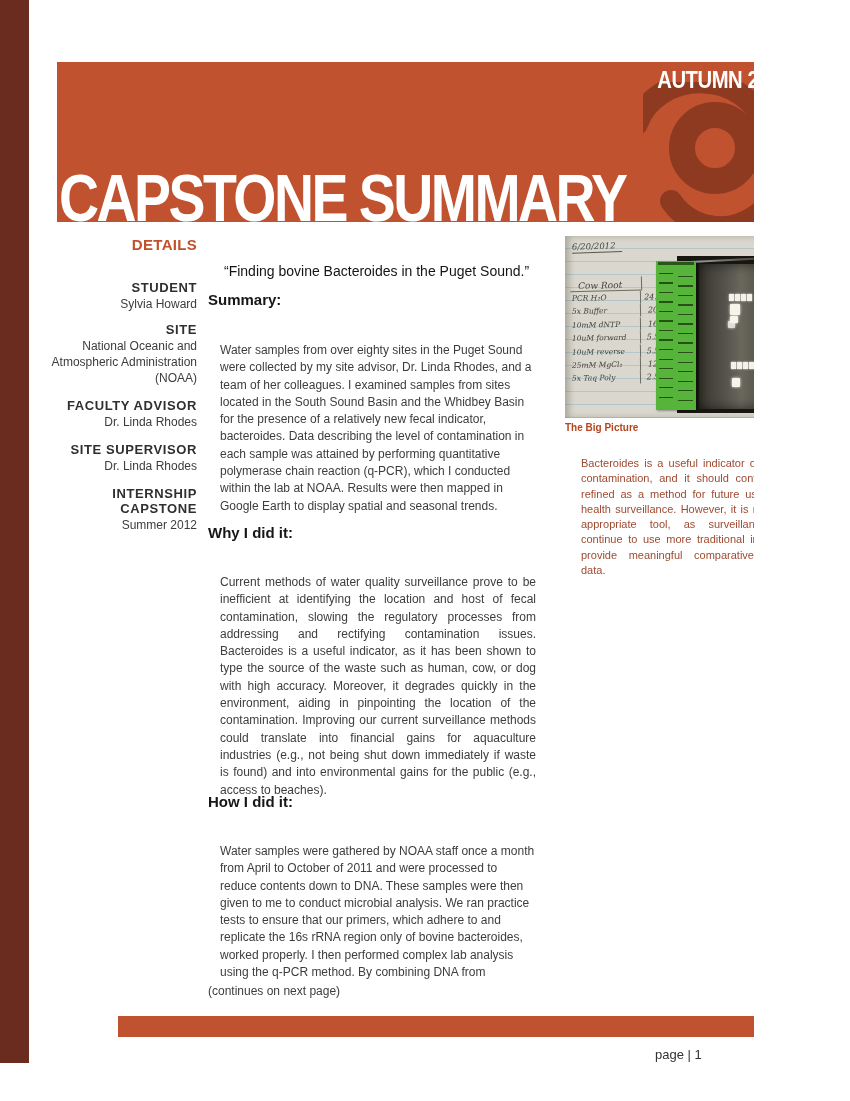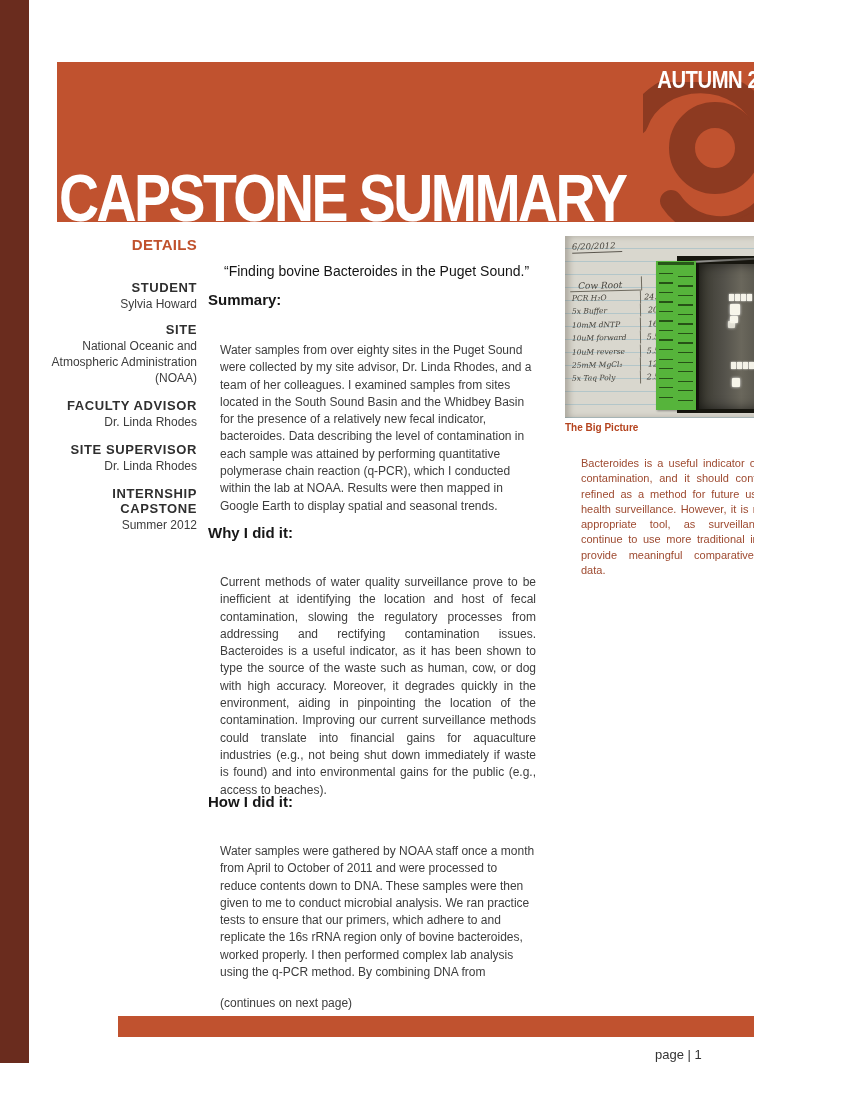--- a/index.html
+++ b/index.html
@@ -32,21 +32,21 @@
 
   
   .article{position:absolute;left:208px;top:230px;width:340px;height:790px;}
   .art-title{position:absolute;top:16px;left:0;right:0;margin:16px;font-size:14px;line-height:19px;
              font-weight:normal;color:#141414;}
   .sec-h{position:absolute;left:0;margin:0;font-size:15px;font-weight:bold;color:#161616;}
   .sec-p{position:absolute;left:0;right:0;margin:12px;font-size:12px;line-height:17.3px;color:#3d3d3d;}
   .h-summary{top:61px;} .p-summary{top:100px;}
   .h-why{top:294px;}    .p-why{top:332px;text-align:justify;}
   .h-how{top:563px;}    .p-how{top:601px;}
-  .continues{position:absolute;top:754px;left:0;margin:12px;font-size:12px;color:#3d3d3d;}
+  .continues{position:absolute;top:754px;left:0;margin:0;font-size:12px;color:#3d3d3d;}
 
   
   .rightcol{position:absolute;left:565px;top:236px;width:231px;}
   .photo{position:relative;width:231px;height:182px;background:#d9d7ce;overflow:hidden;
          background-image:repeating-linear-gradient(180deg,rgba(0,0,0,0) 0 12px,#b3c6c9 12px 13px);
          box-shadow:inset 4px 0 6px rgba(90,80,70,.35);}
   .ph-date{position:absolute;left:7px;top:5px;font:italic 8.5px "DejaVu Serif",serif;color:#4a463e;
            border-bottom:1px solid #5a564e;transform:rotate(-2deg);padding:0 6px 1px 0;}
   .corner-note{position:absolute;right:4px;top:10px;font:italic 7px "DejaVu Serif",serif;color:#3f3c36;
            transform:rotate(-17deg);}

